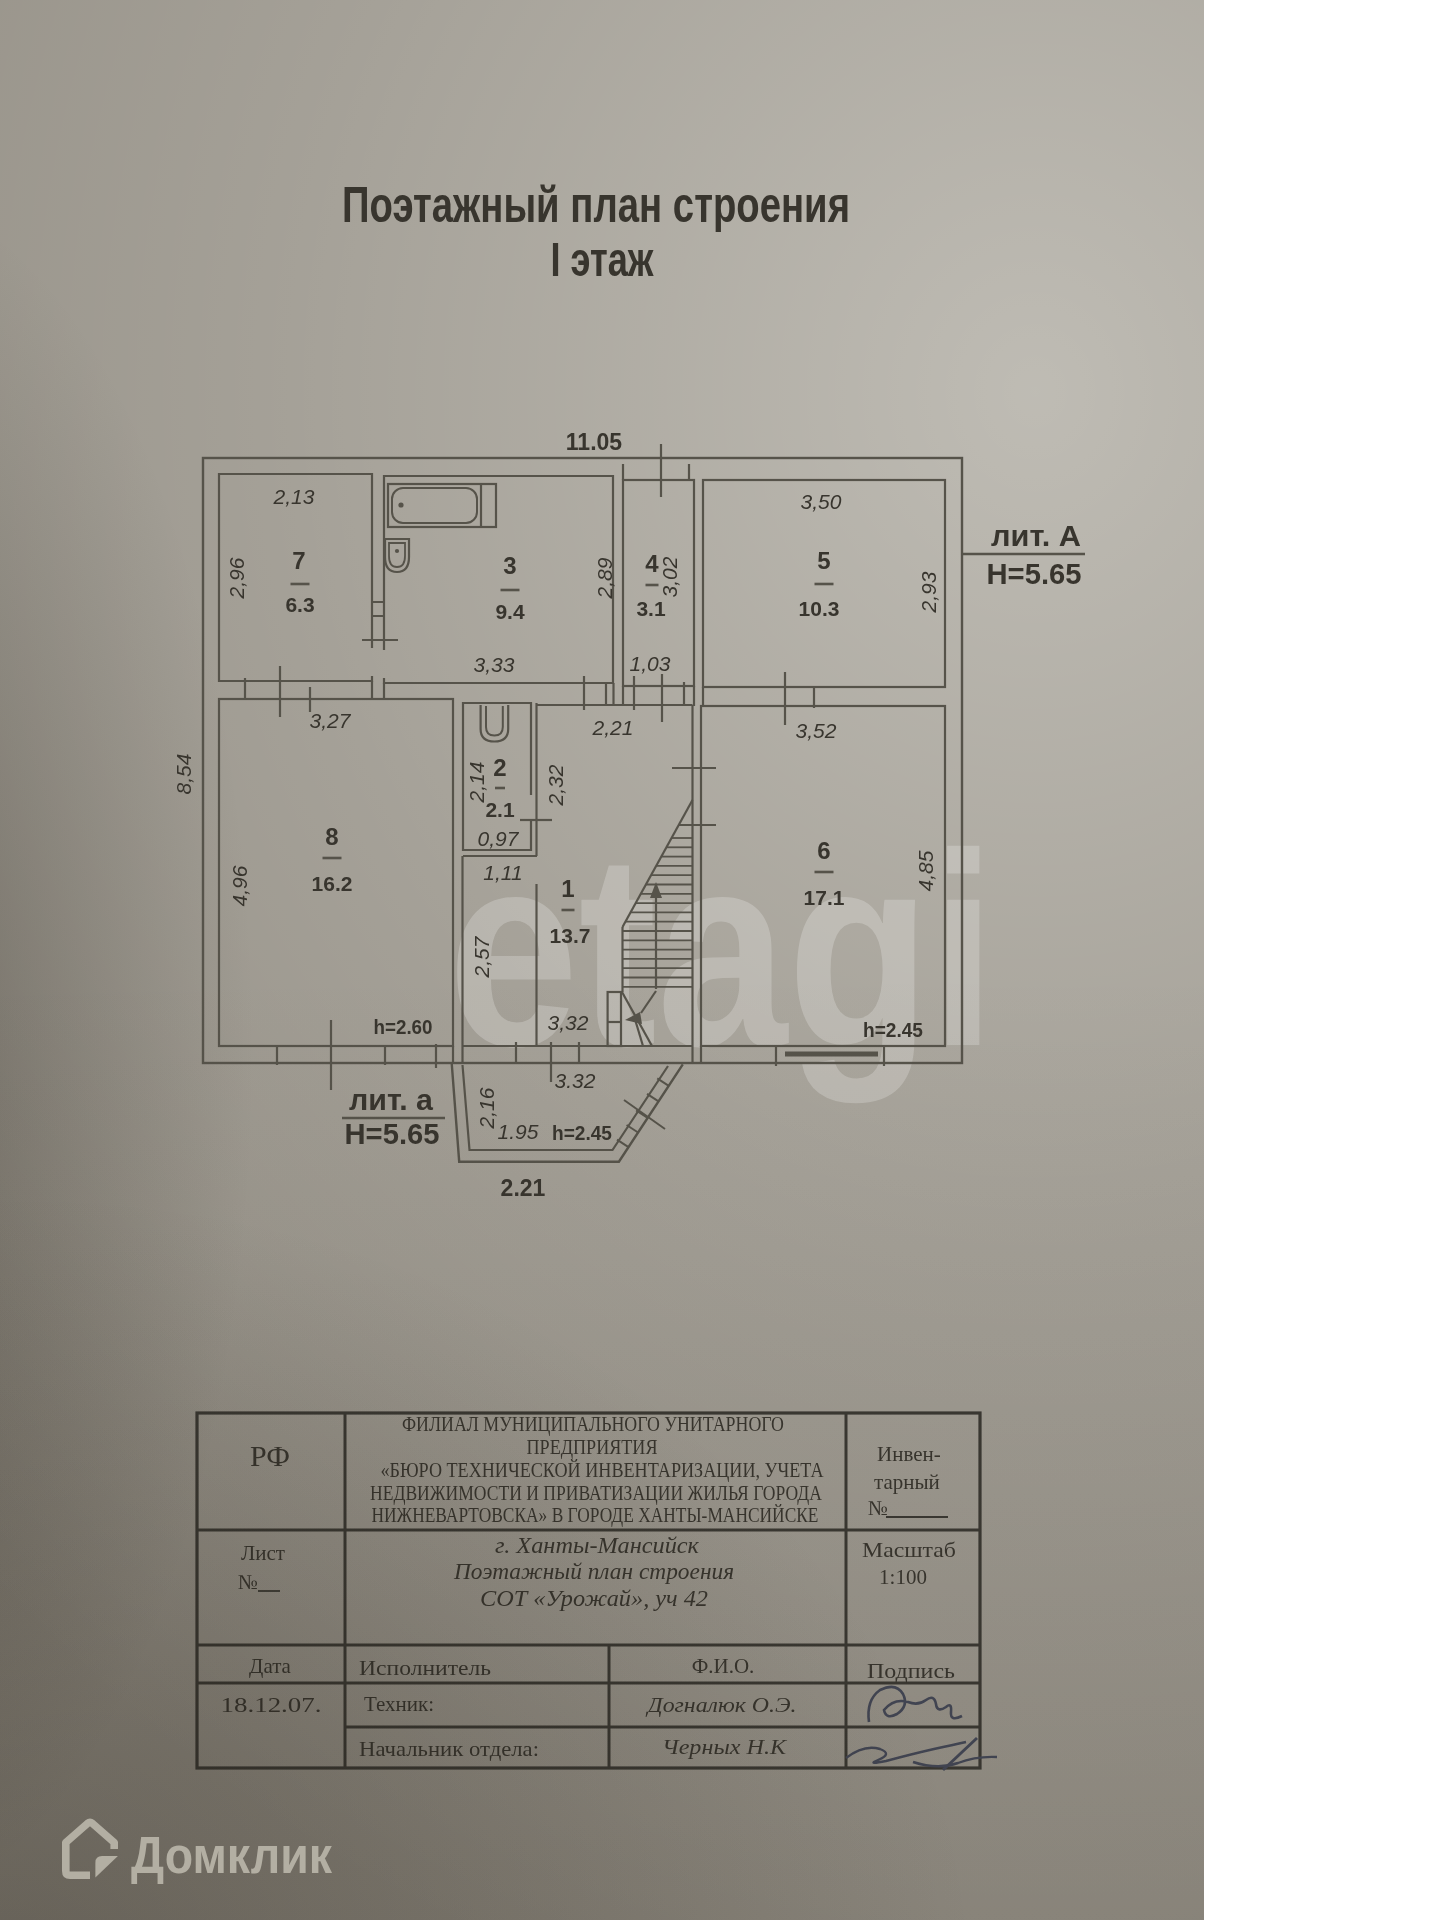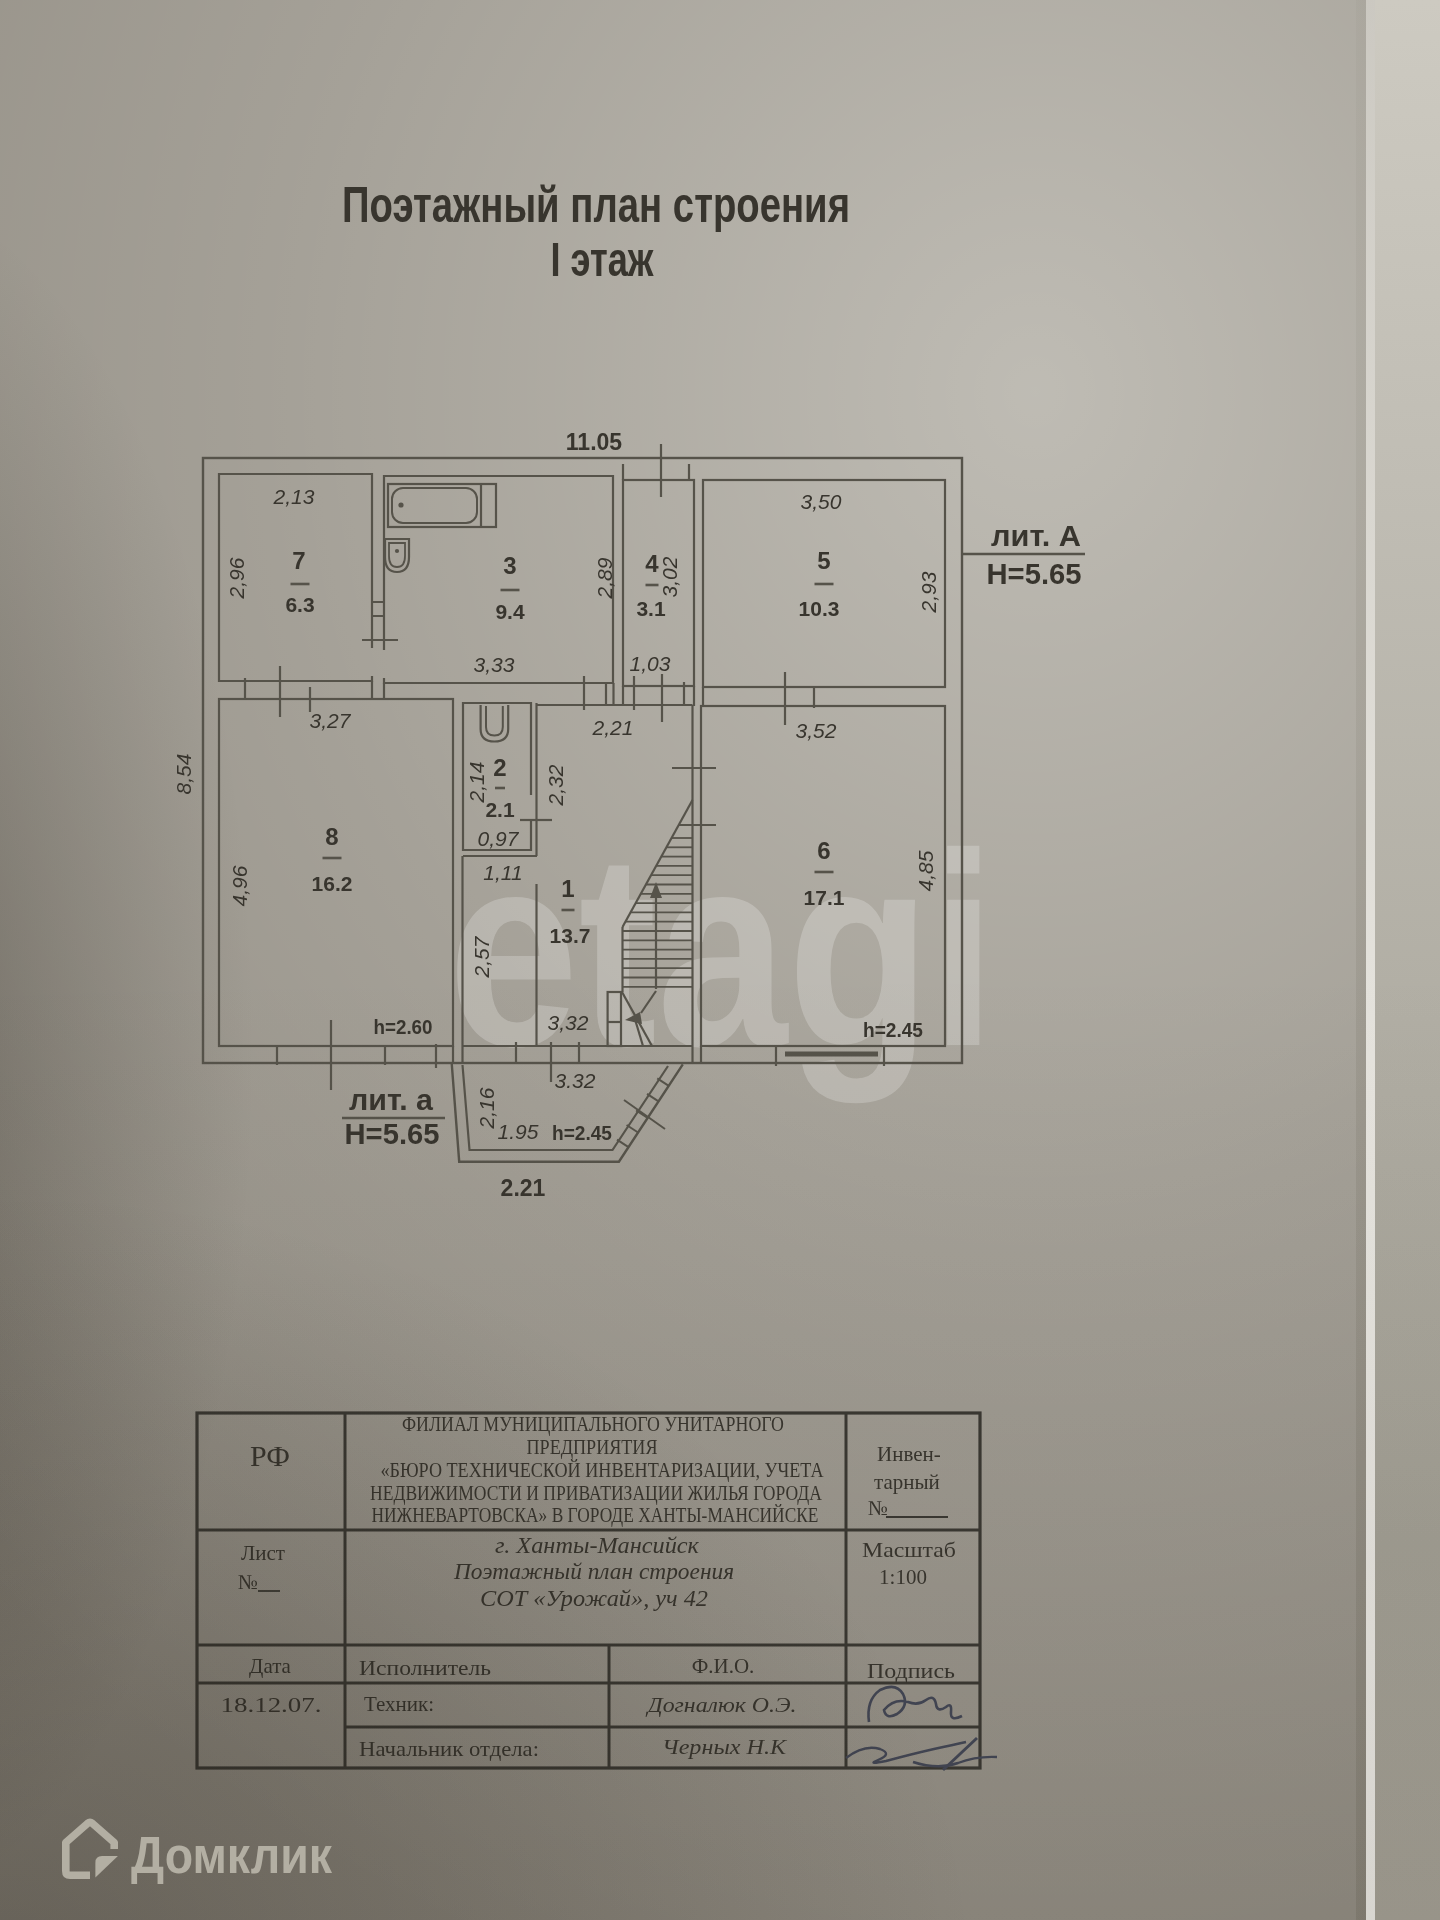--- a/index.html
+++ b/index.html
@@ -1,16 +1,16 @@
 <!DOCTYPE html>
 <html><head>
 <meta charset="utf-8">
 <style>
 html,body{margin:0;padding:0;}
-#page{position:relative;width:1440px;height:1920px;overflow:hidden;background:#b0aca4;font-family:"Liberation Sans",sans-serif;}
+#page{position:relative;width:1204px;height:1920px;overflow:hidden;background:#b0aca4;font-family:"Liberation Sans",sans-serif;}
 .bgA{position:absolute;inset:0;background:
  radial-gradient(ellipse 1500px 1675px at 1035px 392px, rgba(255,255,250,0.42) 0%, rgba(255,255,250,0.19) 50%, rgba(255,255,250,0) 100%),
  radial-gradient(ellipse 500px 1150px at -120px 1050px, rgba(35,30,22,0.38), rgba(35,30,22,0) 75%),
  #908b81;}
 .seam{position:absolute;left:1356px;top:0;width:10px;height:1920px;background:linear-gradient(to bottom, rgba(90,85,70,0.04), rgba(90,85,70,0.20));}
 .hl{position:absolute;left:1366px;top:0;width:9px;height:1920px;background:linear-gradient(to bottom, rgba(232,230,224,0.5), #e6e4de 55%, #eceae5 100%);}
 .strip{position:absolute;left:1375px;top:0;width:65px;height:1920px;background:linear-gradient(to bottom,#cdcac1 0%,#c0bdb4 25%,#b0ada3 55%,#a3a095 80%,#a5a196 100%);}
 .shadow{position:absolute;inset:0;pointer-events:none;background:
  radial-gradient(ellipse 980px 800px at 0px 1990px, rgba(28,23,15,0.30), rgba(28,23,15,0) 100%),
  linear-gradient(to bottom, rgba(0,0,0,0) 50%, rgba(38,33,24,0.06) 78%, rgba(38,33,24,0.10) 100%);}

